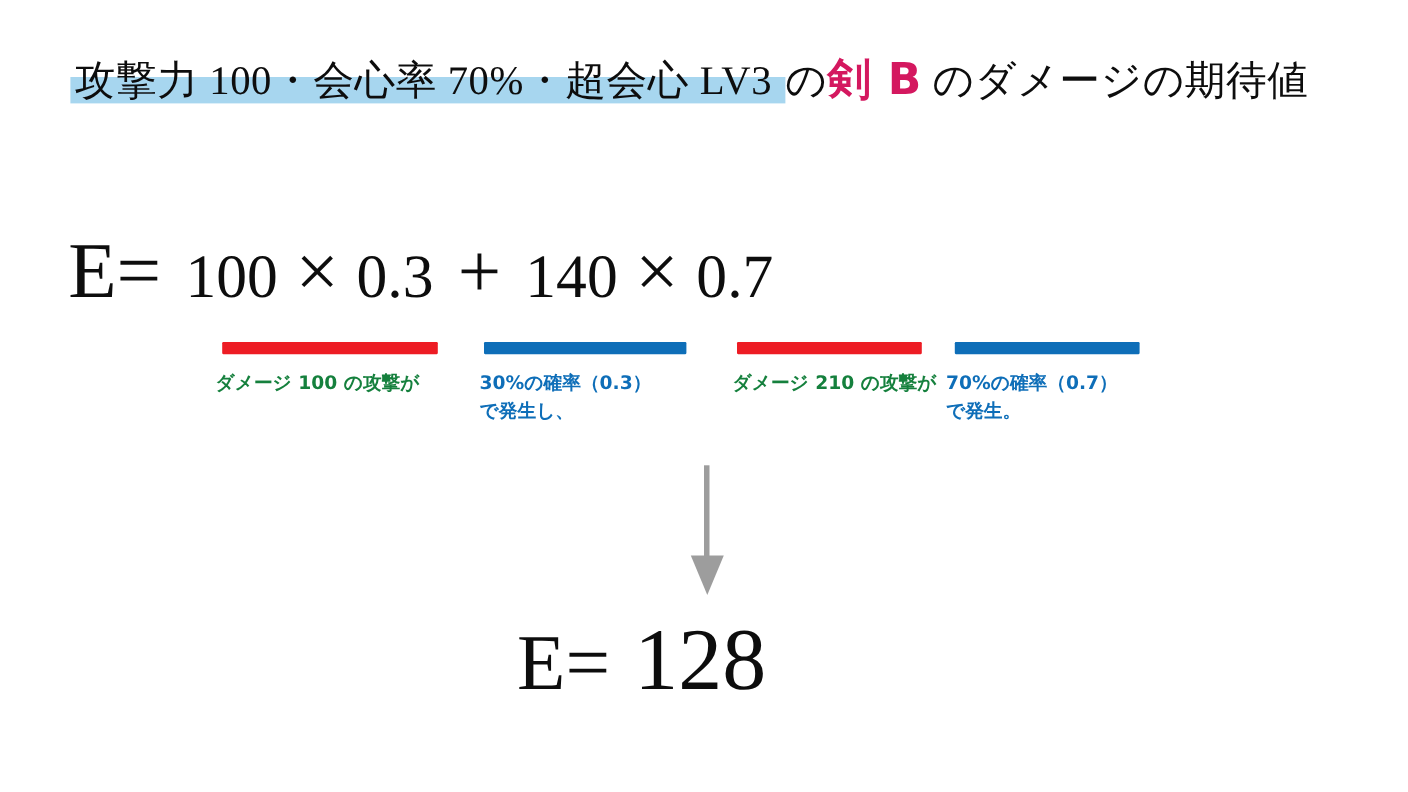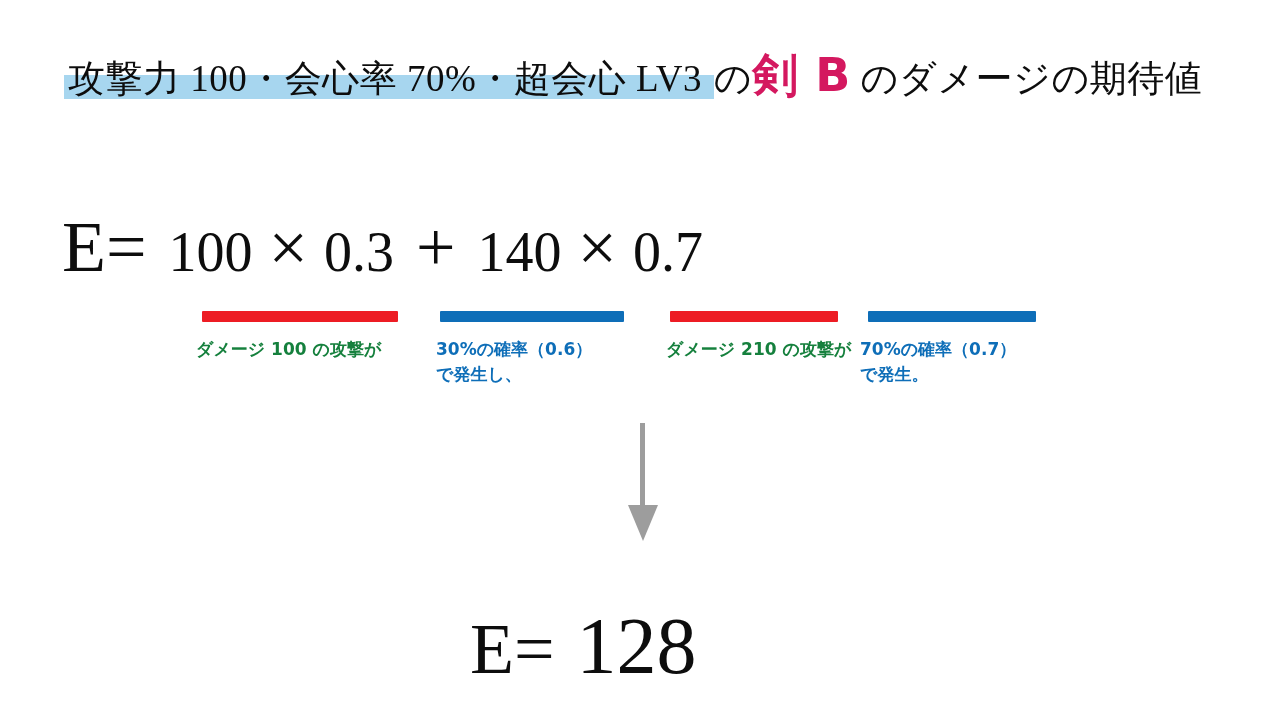--- a/index.html
+++ b/index.html
@@ -31,21 +31,21 @@
     display: inline;
   }
   .title-hl {
     background: linear-gradient(to top, #a7d6ef 0, #a7d6ef 24px, rgba(167,214,239,0) 24px);
     padding: 0 2px 0 4px;
   }
   .title-strong {
     color: #d4185f;
     font-family: "DejaVu Sans", "Liberation Sans", sans-serif;
     font-weight: bold;
-    font-size: 46px;
+    font-size: 40px;
   }
 
   
   .formula-main {
     position: absolute;
     left: 62px;
     top: 207px;
     white-space: nowrap;
     font-size: 76px;
     line-height: 1.0;
@@ -107,21 +107,20 @@
   }
 
   
   .formula-result {
     position: absolute;
     left: 470px;
     top: 560px;
     white-space: nowrap;
     font-size: 76px;
     line-height: 1.0;
-    margin-top: 46px;
   }
   .r-e   { font-size: 72px; }
   .r-num { font-size: 80px; }
 </style>
 </head>
 <body>
 
 <div class="title-row">
   <span class="title-seg title-hl">攻撃力 100・会心率 70%・超会心 LV3 </span><span class="title-seg">の</span><span class="title-seg title-strong">剣 B</span><span class="title-seg"> のダメージの期待値</span>
 </div>
@@ -129,21 +128,21 @@
 <div class="formula-main">
   <span class="f-e">E=</span><span class="f-gap-m"></span><span class="f-num">100</span><span class="f-gap-s"></span><span class="f-op">×</span><span class="f-gap-s"></span><span class="f-num">0.3</span><span class="f-gap-m"></span><span class="f-op">+</span><span class="f-gap-m"></span><span class="f-num">140</span><span class="f-gap-s"></span><span class="f-op">×</span><span class="f-gap-s"></span><span class="f-num">0.7</span>
 </div>
 
 <div class="bar bar-red" style="left:202px; top:311px; width:196px;"></div>
 <div class="bar bar-blue" style="left:440px; top:311px; width:184px;"></div>
 <div class="bar bar-red" style="left:670px; top:311px; width:168px;"></div>
 <div class="bar bar-blue" style="left:868px; top:311px; width:168px;"></div>
 
 <div class="note note-red" style="left:196px; top:337px;">ダメージ 100 の攻撃が</div>
-<div class="note note-blue" style="left:436px; top:337px;">30%の確率（0.6）
+<div class="note note-blue" style="left:436px; top:337px;">30%の確率（0.3）
 で発生し、</div>
 <div class="note note-red" style="left:666px; top:337px;">ダメージ 210 の攻撃が</div>
 <div class="note note-blue" style="left:860px; top:337px;">70%の確率（0.7）
 で発生。</div>
 
 <div class="arrow-wrap">
   <div class="arrow-shaft"></div>
   <div class="arrow-head"></div>
 </div>
 

